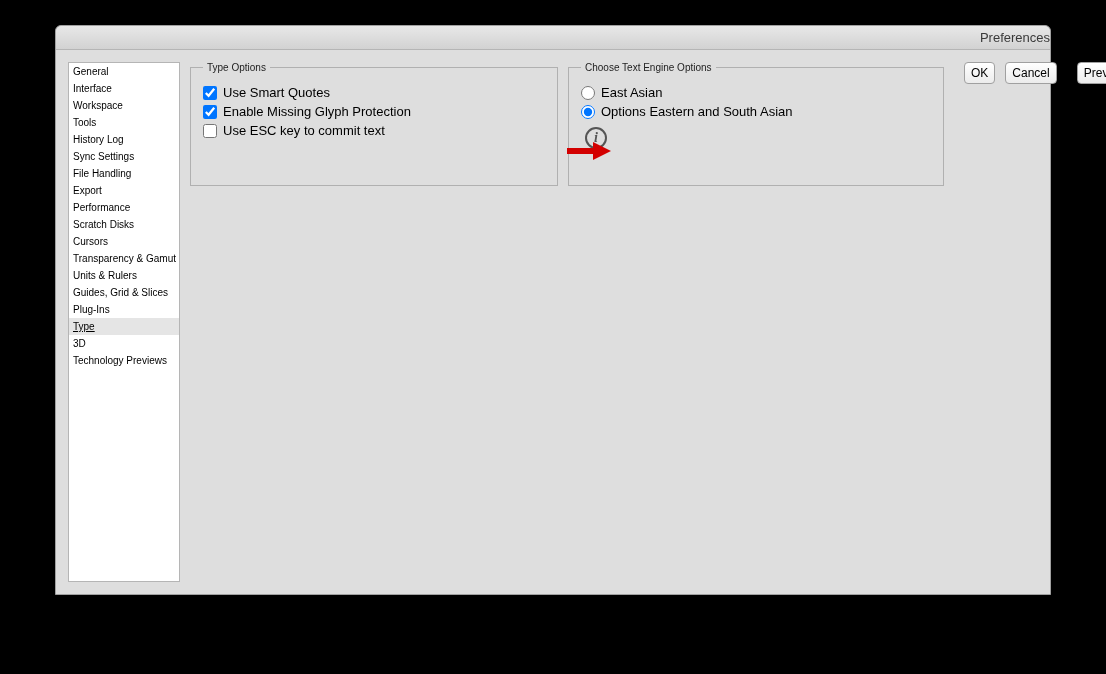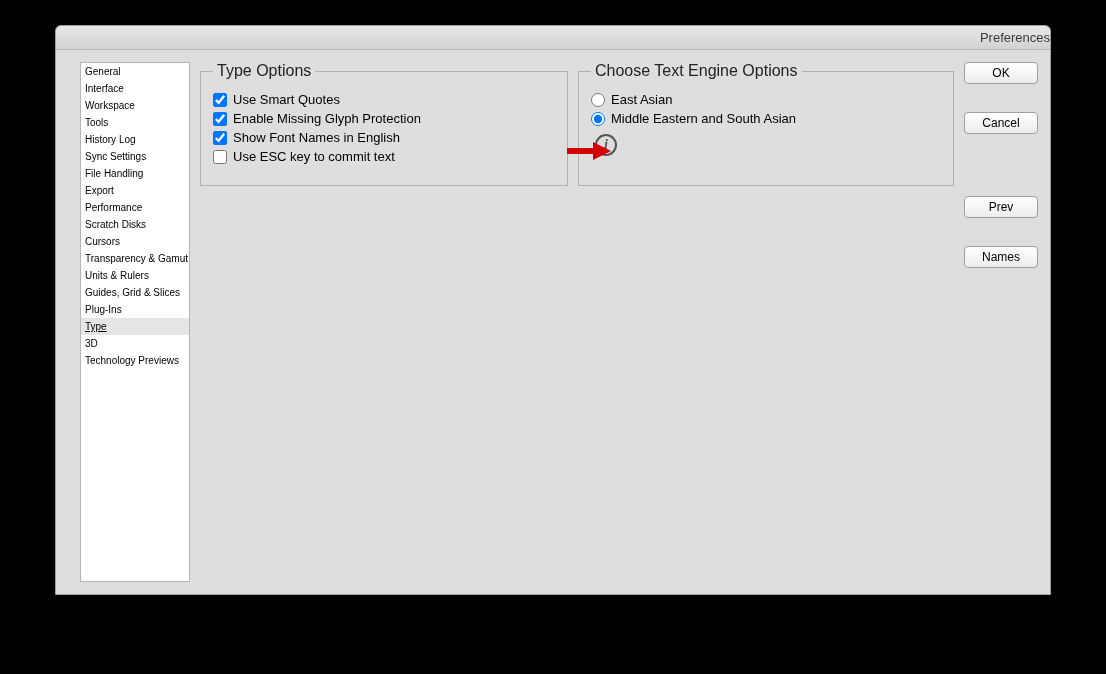--- a/index.html
+++ b/index.html
@@ -37,21 +37,20 @@
     border-bottom: 1px solid #b5b5b5;
     background: linear-gradient(#e8e8e8,#d2d2d2);
     border-top-left-radius: 6px;
     border-top-right-radius: 6px;
   }
   .body {
     flex: 1;
     display: flex;
     padding: 12px;
     gap: 10px;
-    margin-left: 12px;
   }
   .sidebar {
     width: 112px;
     background: #fff;
     border: 1px solid #b5b5b5;
     overflow: hidden;
     font-size: 10px;
   }
   .sidebar-item {
     padding: 3px 4px;
@@ -73,21 +72,21 @@
     gap: 10px;
     align-items: flex-start;
     flex: 1;
   }
   fieldset {
     border: 1px solid #b0b0b0;
     margin: 0;
     padding: 8px 12px 12px 12px;
   }
   fieldset legend {
-    font-size: 16px;
+    font-size: 10px;
     padding: 0 4px;
     color: #222;
   }
   .type-options {
     width: 368px;
     height: 124px;
   }
   .engine-options {
     width: 376px;
     height: 124px;
@@ -129,22 +128,22 @@
     margin-top: 2px;
   }
   .info-text {
     font-size: 12px;
     color: #222;
     line-height: 1.35;
   }
   .btn-col {
     width: 74px;
     display: flex;
-    flex-direction: column;
-    gap: 28px;
+    flex-direction: row;
+    gap: 10px;
   }
   .btn-col .gap {
     height: 6px;
   }
   button.btn {
     height: 22px;
     background: linear-gradient(#ffffff,#ececec);
     border: 1px solid #a0a0a0;
     border-radius: 4px;
     font-size: 12px;
@@ -195,40 +194,36 @@
           <div id="type-checks">
               <label class="check-row">
                 <input type="checkbox" checked="" style="">
                 <span>Use Smart Quotes</span>
               </label>
               <label class="check-row">
                 <input type="checkbox" checked="" style="">
                 <span>Enable Missing Glyph Protection</span>
               </label>
               <label class="check-row">
-                <input type="checkbox" checked="" style="">
-                <span>Show Font Names in English</span>
-              </label>
-              <label class="check-row">
                 <input type="checkbox" style="">
                 <span>Use ESC key to commit text</span>
               </label>
             </div>
         </fieldset>
 
         <fieldset class="engine-options">
           <legend>Choose Text Engine Options</legend>
           <div id="engine-radios">
               <label class="radio-row">
                 <input type="radio" name="engine" style="">
                 <span>East Asian</span>
               </label>
               <label class="radio-row">
                 <input type="radio" name="engine" checked="" style="">
-                <span>Middle Eastern and South Asian</span>
+                <span>Options Eastern and South Asian</span>
               </label>
             </div>
           <div class="info-row">
             <div class="info-icon">i</div>
           </div>
         </fieldset>
 
       </div>
 
       <div class="btn-col">

